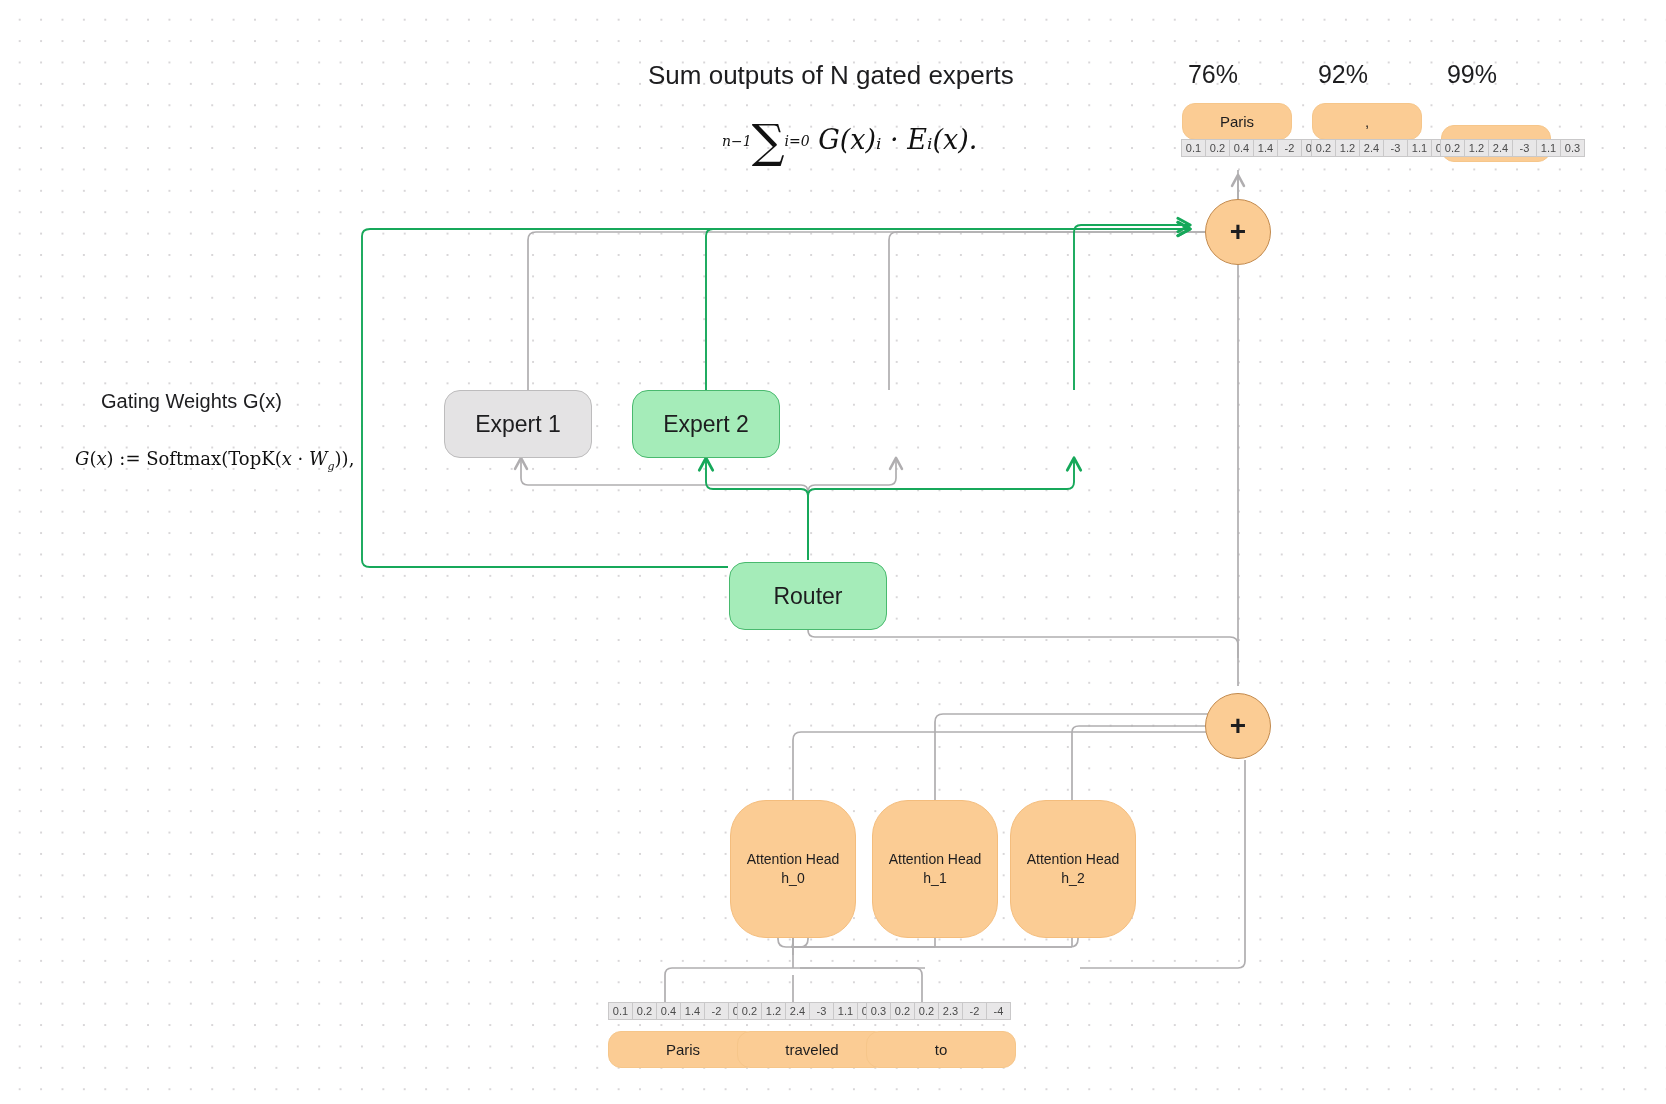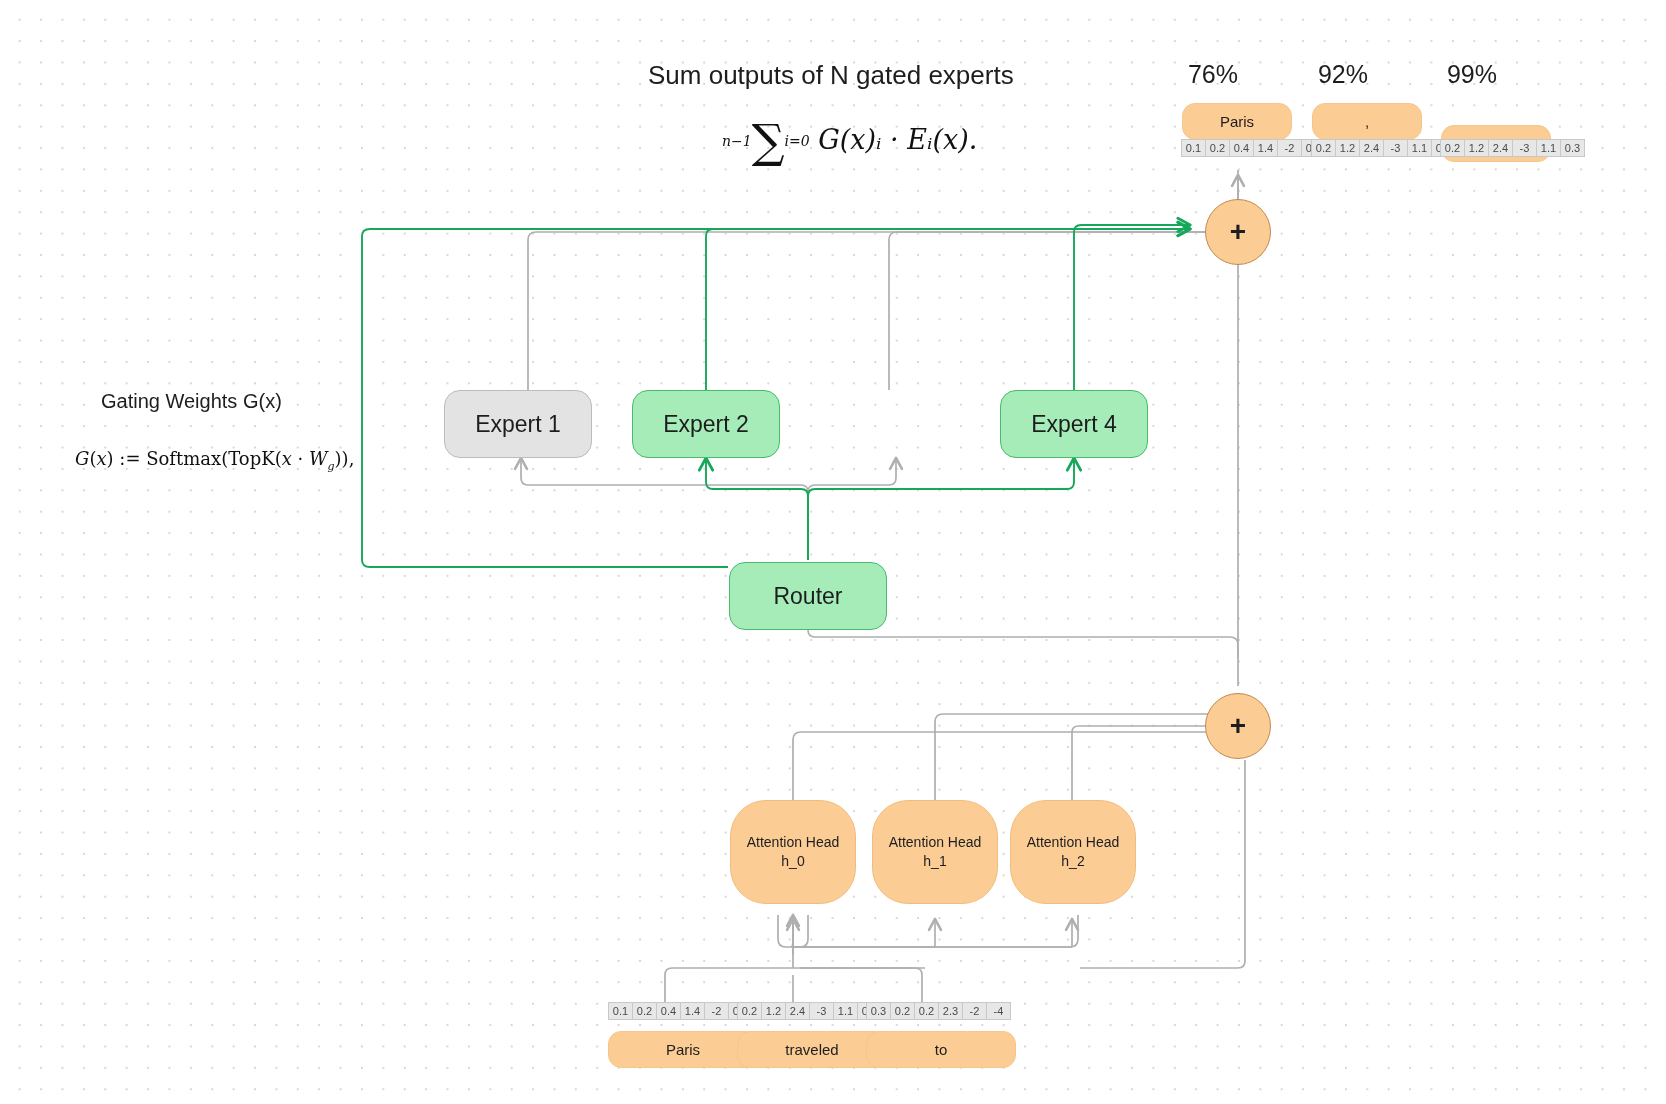--- a/index.html
+++ b/index.html
@@ -56,21 +56,21 @@
     font-size: 23px; color: #1d1d1f; margin-top: 24px;
   }
 
   .sumnode {
     width: 66px; height: 66px; border-radius: 50%;
     background: #fbcc94; border: 1.8px solid #c28a4e;
     font-size: 28px; font-weight: 700; color: #1d1d1f;
   }
 
   .ahead {
-    width: 126px; height: 104px; border-radius: 36px;
+    width: 126px; height: 138px; border-radius: 36px;
     background: #fbcc94; border: 1.4px solid #f4bd7d;
     font-size: 14px; color: #1d1d1f; text-align: center; line-height: 1.35;
     flex-direction: column;
   }
 
   .token {
     height: 37px; border-radius: 13px;
     background: #fbcc94; border: 1px solid #f6c68a;
     font-size: 15px; color: #1d1d1f;
   }
@@ -176,23 +176,20 @@
   <div class="formula gating-formula" style="left:75px; top:448px;">
     <span class="it">G</span><span>(</span><span class="it">x</span><span>) := </span><span class="rm">Softmax</span><span>(</span><span class="rm">TopK</span><span>(</span><span class="it">x</span> · <span class="it">W</span><sub>g</sub><span>)),</span>
   </div>
 
   <div class="node expert inactive" style="left:444px; top:390px;">
     <span>Expert 1</span>
   </div>
   <div class="node expert active" style="left:632px; top:390px;">
     <span>Expert 2</span>
   </div>
-  <div class="node expert active" style="left:1000px; top:390px;">
-    <span>Expert 4</span>
-  </div>
 
   <div class="node router" style="left:729px; top:538px;">
     <span>Router</span>
   </div>
 
   <div class="node sumnode" style="left:1205px; top:199px;">
     <span>+</span>
   </div>
   <div class="node sumnode" style="left:1205px; top:693px;">
     <span>+</span>

